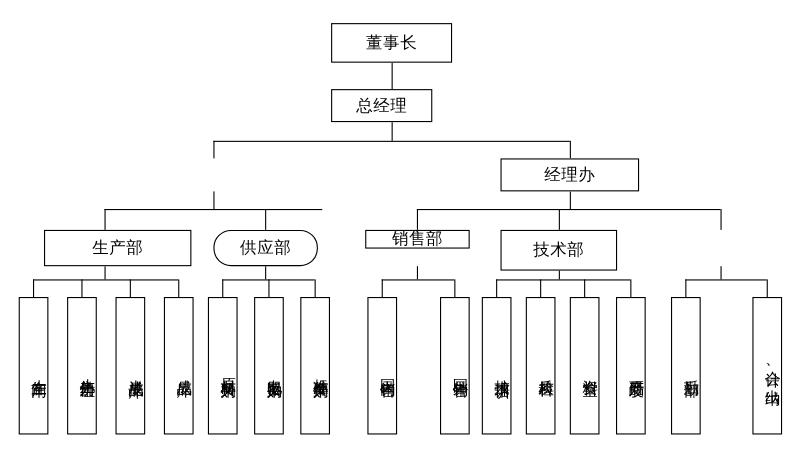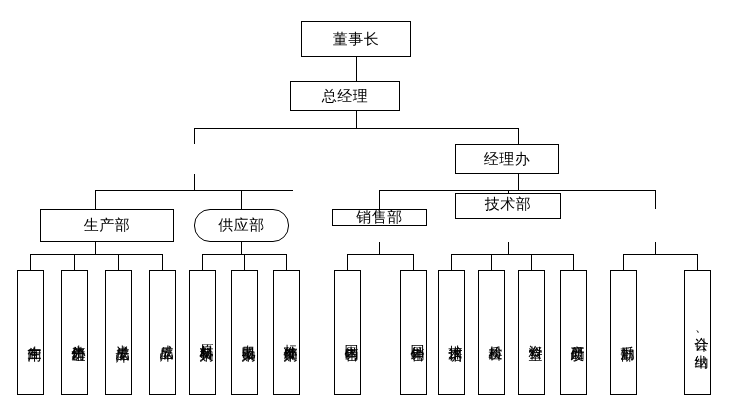--- a/index.html
+++ b/index.html
@@ -94,32 +94,32 @@
   <div class="line v" style="left:531px; top:254px; height:16px;"></div>
   <div class="line v" style="left:573px; top:254px; height:16px;"></div>
 
   <div class="line v" style="left:655px; top:242px; height:12px;"></div>
   <div class="line h" style="left:623px; top:254px; width:74px;"></div>
   <div class="line v" style="left:623px; top:254px; height:16px;"></div>
   <div class="line v" style="left:697px; top:254px; height:16px;"></div>
 
   <div class="node" style="left:301px; top:21px; width:110px; height:36px;">董事长</div>
 
-  <div class="node" style="left:290px; top:81px; width:110px; height:30px;">总经理</div>
+  <div class="node" style="left:301px; top:81px; width:92px; height:30px;">总经理</div>
 
 
-  <div class="node" style="left:455px; top:144px; width:104px; height:30px;">经理办</div>
+  <div class="node" style="left:455px; top:144px; width:126px; height:30px;">经理办</div>
 
   <div class="node" style="left:40px; top:209px; width:134px; height:33px;">生产部</div>
 
   <div class="node" style="left:194px; top:209px; width:95px; height:33px;border-radius:16px;">供应部</div>
 
   <div class="node" style="left:332px; top:209px; width:95px; height:17px;">销售部</div>
 
-  <div class="node" style="left:455px; top:193px; width:106px; height:26px;font-family:Liberation Mono, monospace;">技术部</div>
+  <div class="node" style="left:455px; top:209px; width:106px; height:37px;">技术部</div>
 
 
   <div class="node vertical" style="left:17px; top:270px; width:27px; height:125px;">生产车间</div>
 
   <div class="node vertical" style="left:61px; top:270px; width:27px; height:125px;">生产外协组</div>
 
   <div class="node vertical" style="left:105px; top:270px; width:27px; height:125px;">半成品库</div>
 
   <div class="node vertical" style="left:149px; top:270px; width:27px; height:125px;">成品库</div>
 

